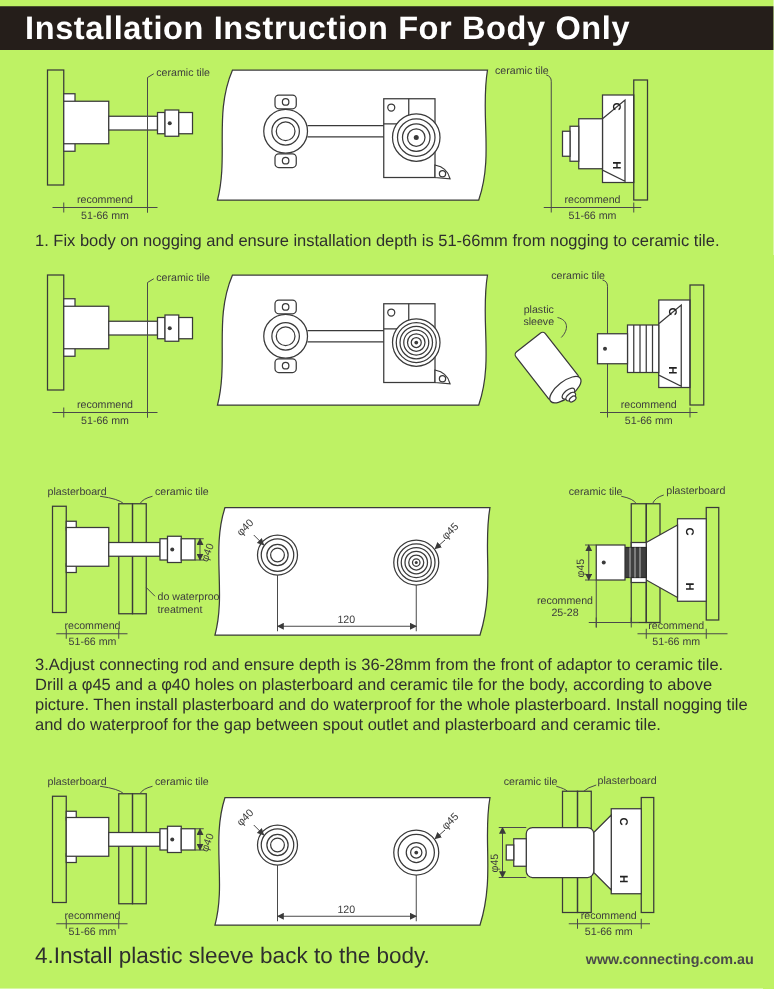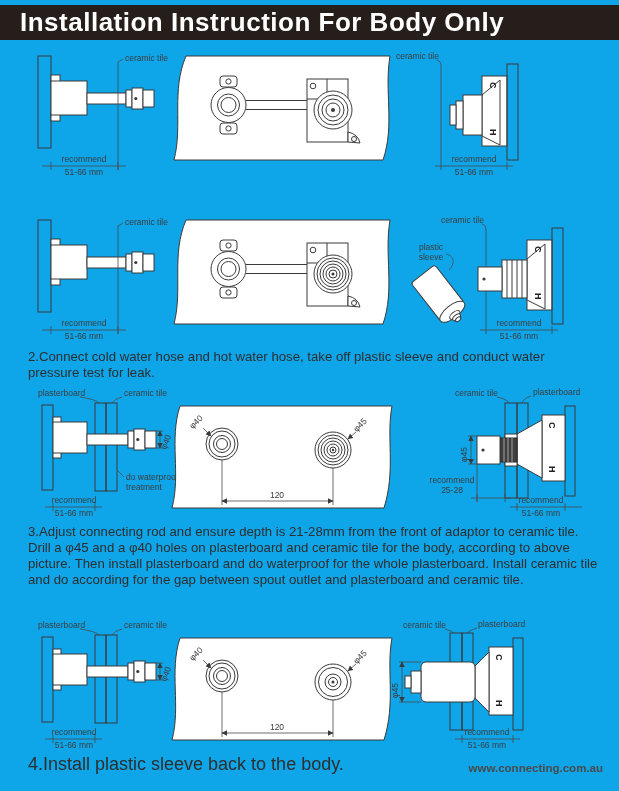--- a/index.html
+++ b/index.html
@@ -1,16 +1,16 @@
 <!DOCTYPE html>
 <html><head>
 <meta charset="utf-8">
 <style>
   html,body{margin:0;padding:0;background:#fff;}
-  .page{position:relative;width:619px;height:791px;background:#0ea5e9;overflow:hidden;
+  .page{position:relative;width:619px;height:791px;background:#bef264;overflow:hidden;
         font-family:"Liberation Sans", sans-serif;}
   .titlebar{position:absolute;top:5px;left:0;width:619px;height:35px;background:#251e1a;
             color:#ffffff;display:flex;align-items:center;}
   .titlebar span{font-size:26px;font-weight:bold;padding-left:20px;letter-spacing:0.5px;}
   svg.diag{position:absolute;left:0;}
   #d1{top:48px;}
   #d2{top:212px;}
   #d3{top:388px;}
   #d4{top:620px;}
   .cap{position:absolute;left:28px;color:#2e2e2e;font-size:13.2px;line-height:16px;}
@@ -125,20 +125,21 @@
       </g>
       <rect class="ln" x="507" y="16" width="11" height="96" fill="url(#hatch)"></rect>
       <g>
         <line class="thin" x1="435" y1="118" x2="513" y2="118"></line>
         <line class="thin" x1="507" y1="114" x2="507" y2="122"></line>
         <text class="lbl" x="474" y="114" text-anchor="middle">recommend</text>
         <text class="lbl" x="474" y="127" text-anchor="middle">51-66 mm</text>
       </g>
     </g>
   </svg>
+  <div class="cap" id="c1">1. Fix body on nogging and ensure installation depth is 51-66mm from nogging to ceramic tile.</div>
 
   <svg id="d2" class="diag" width="619" height="134" viewBox="0 0 619 134">
     <g>
       <rect class="ln" x="38" y="8" width="13" height="92" fill="url(#hatch)"></rect>
       <g>
         <rect class="lnf" x="51" y="27" width="9" height="8"></rect>
         <rect class="lnf" x="51" y="65" width="9" height="8"></rect>
         <rect class="lnf" x="51" y="33" width="36" height="34"></rect>
         <rect class="lnf" x="87" y="45" width="39" height="11"></rect>
         <rect class="lnf" x="126" y="42" width="6" height="17"></rect>
@@ -224,21 +225,20 @@
       </g>
       <rect class="ln" x="552" y="16" width="11" height="96" fill="url(#hatch)"></rect>
       <g>
         <line class="thin" x1="480" y1="118" x2="558" y2="118"></line>
         <line class="thin" x1="552" y1="114" x2="552" y2="122"></line>
         <text class="lbl" x="519" y="114" text-anchor="middle">recommend</text>
         <text class="lbl" x="519" y="127" text-anchor="middle">51-66 mm</text>
       </g>
     </g>
   </svg>
-  <div class="cap" id="c2">2.Connect cold water hose and hot water hose, take off plastic sleeve and conduct water pressure test for leak.</div>
 
   <svg id="d3" class="diag" width="619" height="136" viewBox="0 0 619 136">
     <g>
       <rect class="ln" x="42" y="17" width="11" height="85" fill="url(#hatch)"></rect>
       <rect class="ln" x="95" y="15" width="11" height="88" fill="url(#hatchM)"></rect>
       <rect class="ln" x="106" y="15" width="11" height="88" fill="url(#hatchD)"></rect>
       <g>
         <rect class="lnf" x="53" y="29" width="8" height="7"></rect>
         <rect class="lnf" x="53" y="63" width="8" height="7"></rect>
         <rect class="lnf" x="53" y="34" width="34" height="31"></rect>
@@ -339,22 +339,22 @@
       <g>
         <line class="thin" x1="510" y1="119" x2="582" y2="119"></line>
         <line class="thin" x1="517" y1="115" x2="517" y2="123"></line>
         <line class="thin" x1="565" y1="115" x2="565" y2="123"></line>
         <text class="lbl" x="541" y="115" text-anchor="middle">recommend</text>
         <text class="lbl" x="541" y="128" text-anchor="middle">51-66 mm</text>
       </g>
     </g>
   </svg>
   <div class="cap" id="c3">
-    <div>3.Adjust connecting rod and ensure depth is 21-28mm from the front of adaptor to ceramic tile.</div>
-    <div>Drill a φ45 and a φ40 holes on plasterboard and ceramic tile for the body, according to above picture. Then install plasterboard and do waterproof for the whole plasterboard. Install ceramic tile and do according for the gap between spout outlet and plasterboard and ceramic tile.</div>
+    <div>3.Adjust connecting rod and ensure depth is 36-28mm from the front of adaptor to ceramic tile.</div>
+    <div>Drill a φ45 and a φ40 holes on plasterboard and ceramic tile for the body, according to above picture. Then install plasterboard and do waterproof for the whole plasterboard. Install nogging tile and do waterproof for the gap between spout outlet and plasterboard and ceramic tile.</div>
   </div>
 
   <svg id="d4" class="diag" width="619" height="138" viewBox="0 0 619 138">
     <g>
       <rect class="ln" x="42" y="17" width="11" height="85" fill="url(#hatch)"></rect>
       <rect class="ln" x="95" y="15" width="11" height="88" fill="url(#hatchM)"></rect>
       <rect class="ln" x="106" y="15" width="11" height="88" fill="url(#hatchD)"></rect>
       <g>
         <rect class="lnf" x="53" y="29" width="8" height="7"></rect>
         <rect class="lnf" x="53" y="63" width="8" height="7"></rect>

